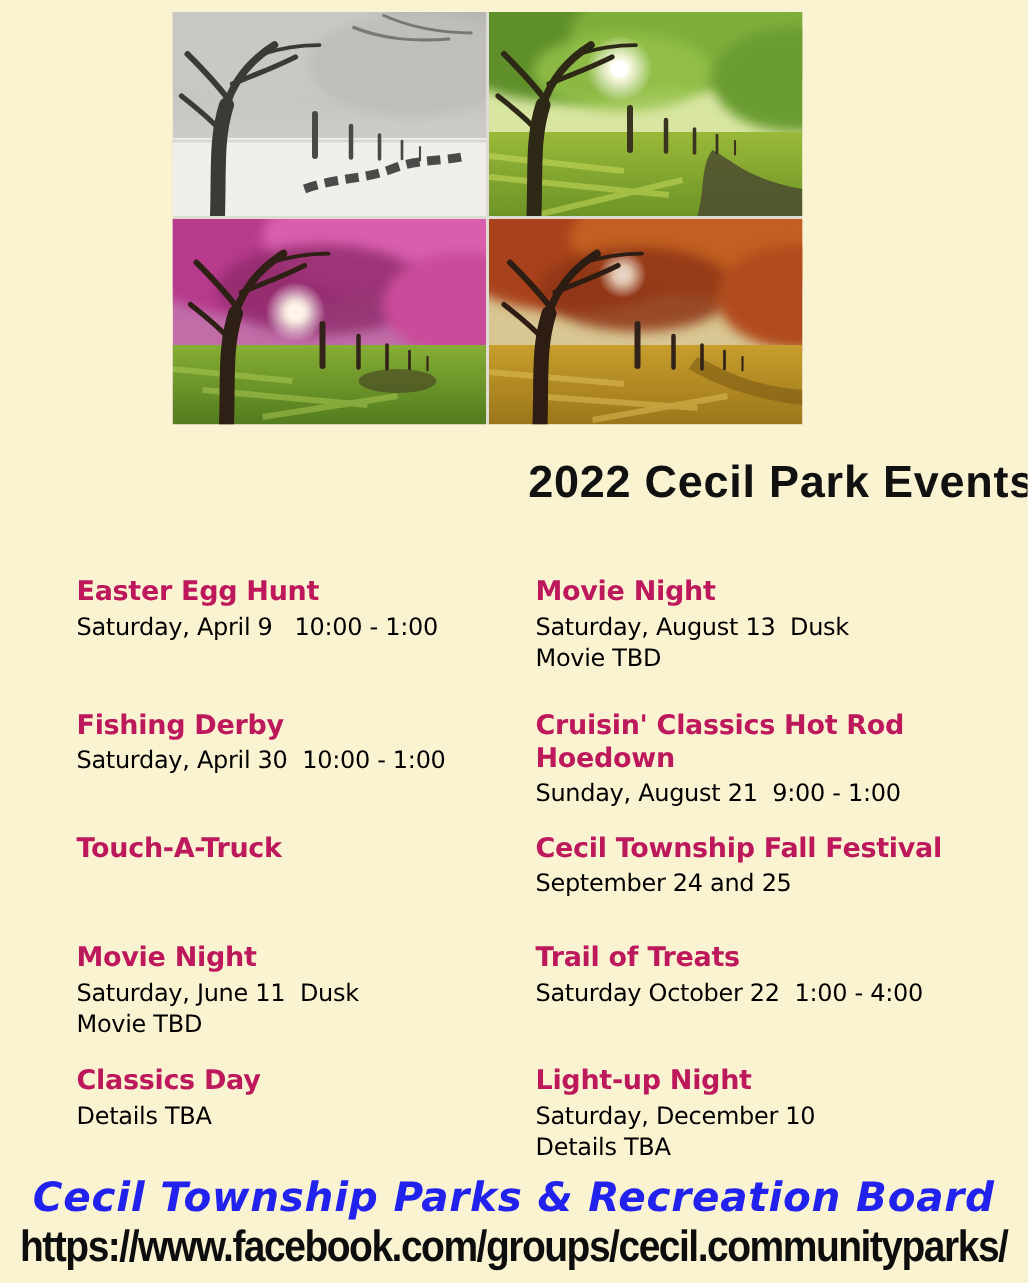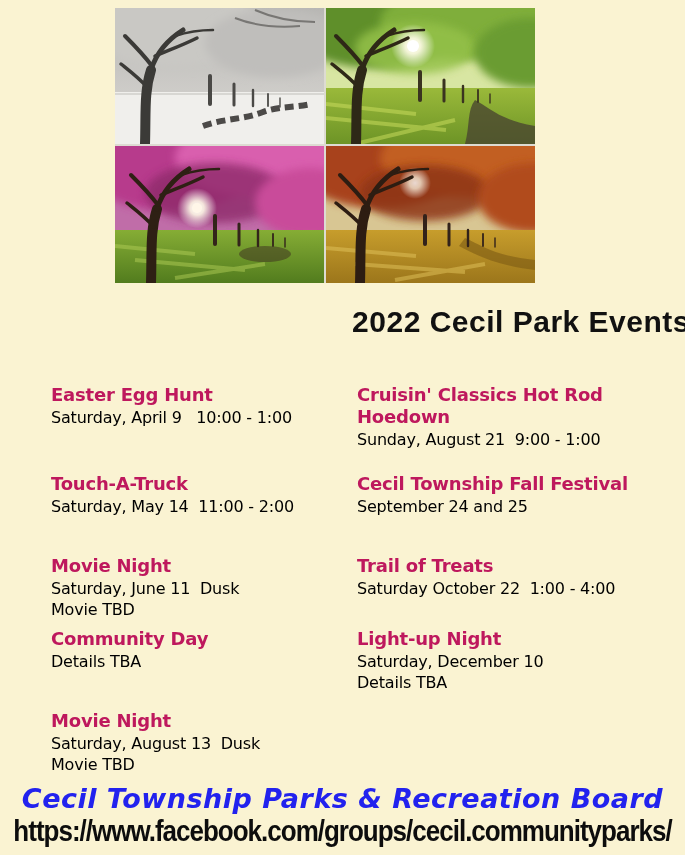--- a/index.html
+++ b/index.html
@@ -210,30 +210,33 @@
 
   <div class="page-title">2022 Cecil Park Events</div>
 
   <div class="events">
 
     <div class="event">
       <span class="event-title">Easter Egg Hunt</span>
       <span class="event-detail">Saturday, April 9   10:00 - 1:00</span>
     </div>
     <div class="event">
+      <span class="event-title">Fishing Derby</span>
+      <span class="event-detail">Saturday, April 30  10:00 - 1:00</span>
+    </div>
+    <div class="event">
       <span class="event-title">Touch-A-Truck</span>
-      <span class="event-detail">Saturday, May 14  11:00 - 2:00</span>
     </div>
     <div class="event">
       <span class="event-title">Movie Night</span>
       <span class="event-detail">Saturday, June 11  Dusk</span>
       <span class="event-detail">Movie TBD</span>
     </div>
     <div class="event">
-      <span class="event-title">Community Day</span>
+      <span class="event-title">Classics Day</span>
       <span class="event-detail">Details TBA</span>
     </div>
 
     <div class="event">
       <span class="event-title">Movie Night</span>
       <span class="event-detail">Saturday, August 13  Dusk</span>
       <span class="event-detail">Movie TBD</span>
     </div>
     <div class="event">
       <span class="event-title">Cruisin' Classics Hot Rod Hoedown</span>

